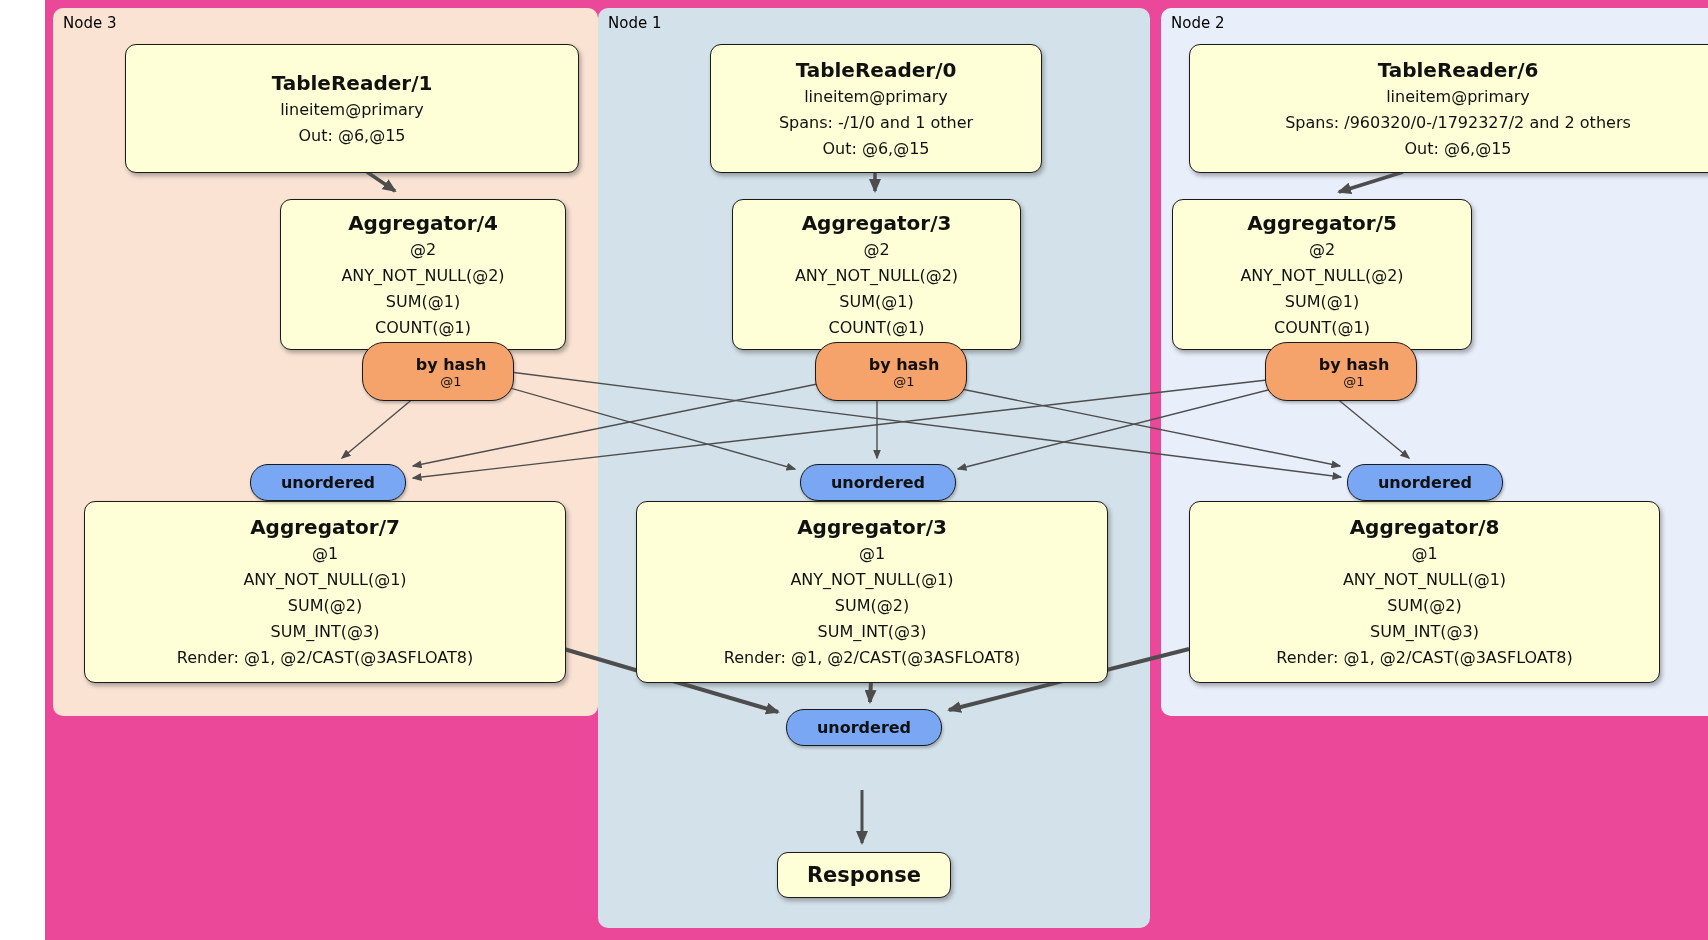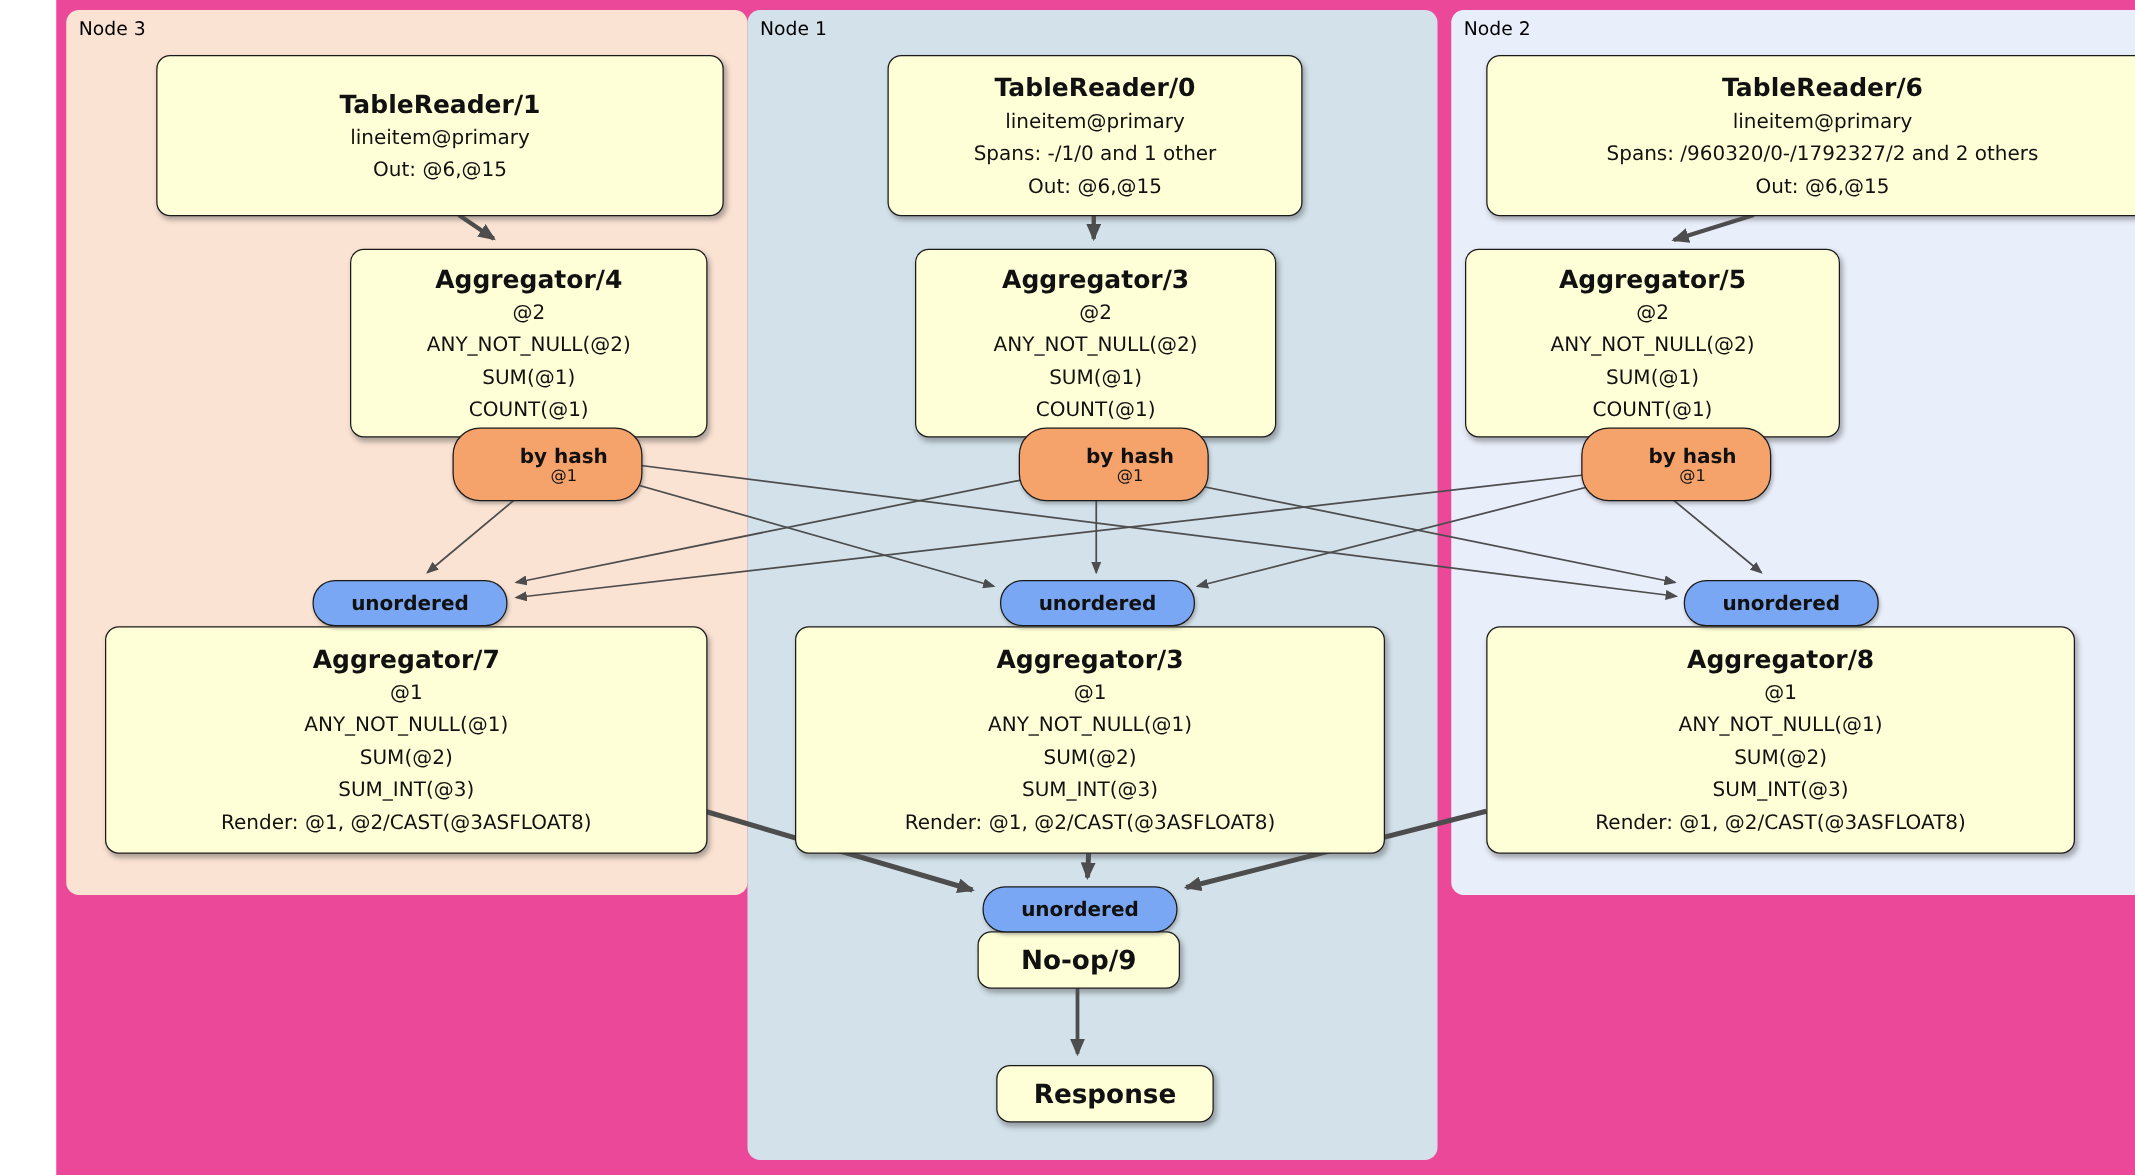--- a/index.html
+++ b/index.html
@@ -153,20 +153,17 @@
     <div class="nline">@1</div>
     <div class="nline">ANY_NOT_NULL(@1)</div>
     <div class="nline">SUM(@2)</div>
     <div class="nline">SUM_INT(@3)</div>
     <div class="nline">Render: @1, @2/CAST(@3ASFLOAT8)</div>
   </div>
 
   <div class="unord" style="left:741px;top:709px;">
     <span>unordered</span>
   </div>
-  <div class="nbox" style="left:737px;top:745px;width:160px;height:44px;">
-    <div class="bigtitle">No-op/9</div>
-  </div>
-  <div class="nbox" style="left:752px;top:852px;width:172px;height:44px;">
+  <div class="nbox" style="left:732px;top:852px;width:172px;height:44px;">
     <div class="bigtitle">Response</div>
   </div>
 
 </div>
 
 </body></html>

